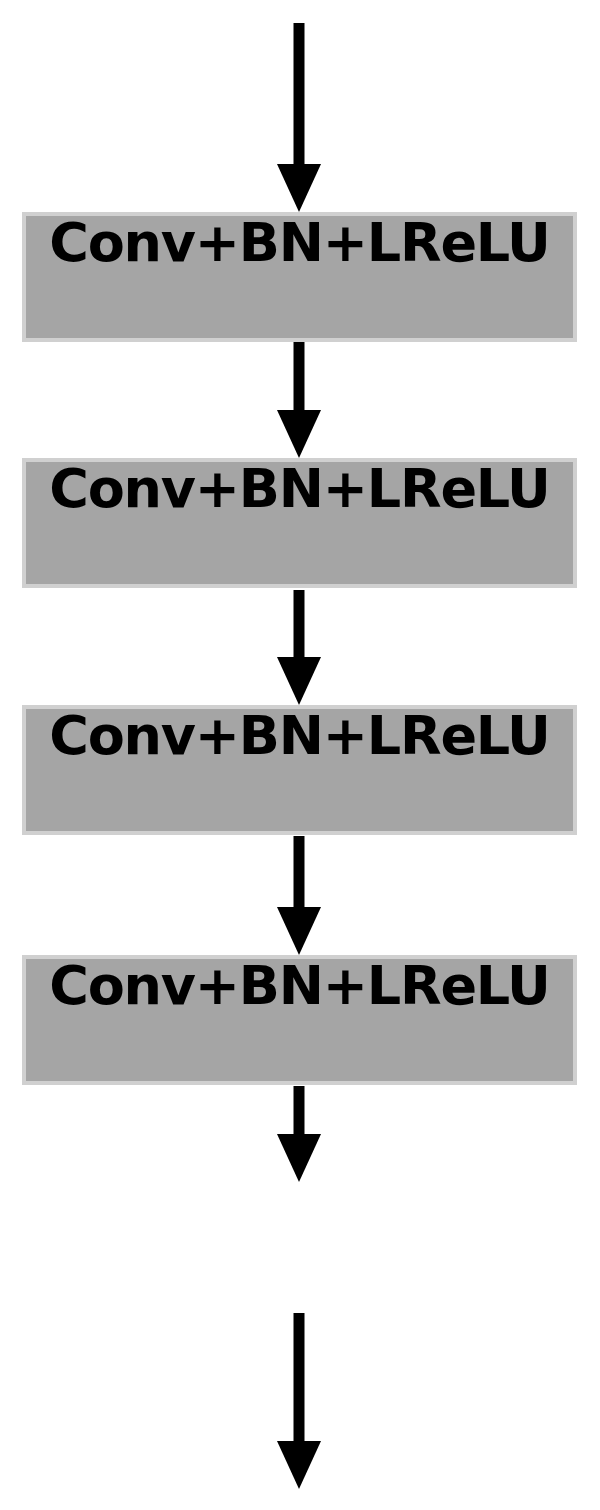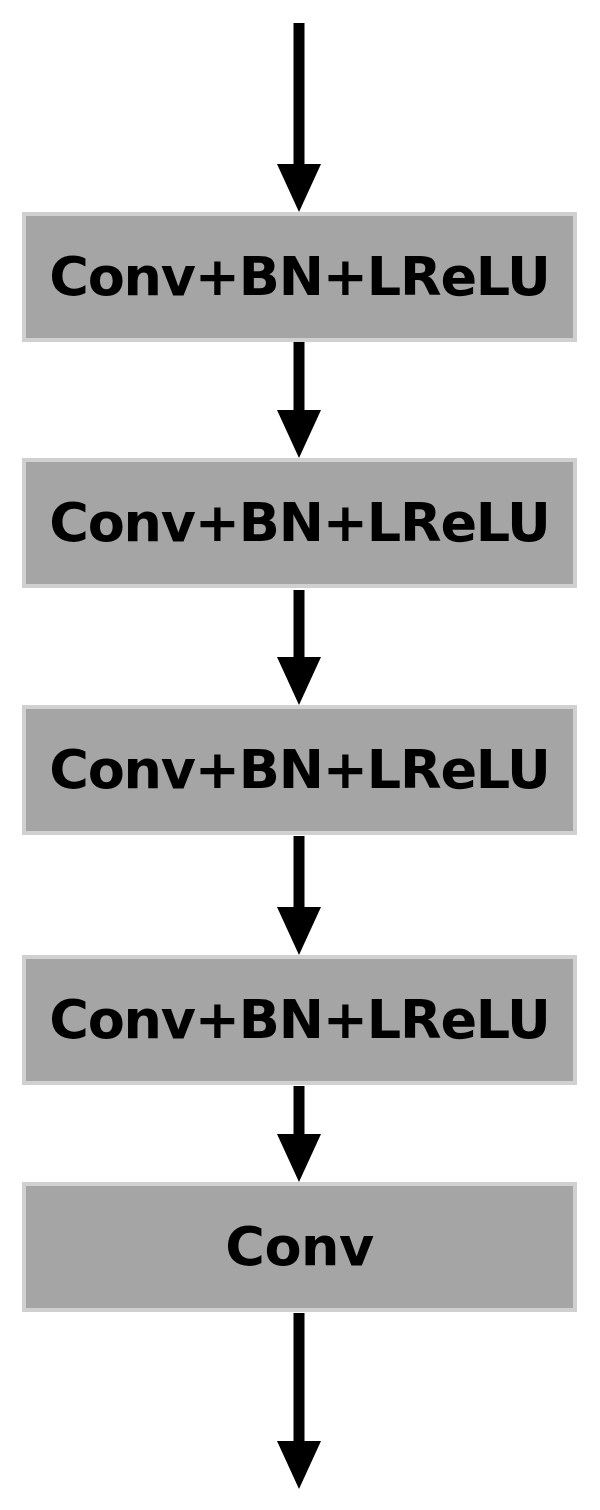--- a/index.html
+++ b/index.html
@@ -23,21 +23,21 @@
     left: 0;
     top: 0;
     width: 600px;
     height: 1510px;
     display: block;
   }
   .node-box {
     position: absolute;
     box-sizing: border-box;
     display: flex;
-    align-items: center;
+    align-items: flex-start;
     justify-content: center;
     background: #a5a5a5;
     border: 4px solid #d0d0d0;
   }
   .node-label {
     font-family: "DejaVu Sans", sans-serif;
     font-weight: bold;
     font-size: 54px;
     line-height: 1;
     color: #000000;
@@ -92,17 +92,14 @@
   </div>
 
   <div class="node-box" style="left: 22px; top: 705px; width: 555px; height: 130px; background: rgb(165, 165, 165); border-color: rgb(208, 208, 208); border-width: 4px;">
     <span class="node-label compact" style="color: rgb(0, 0, 0);">Conv+BN+LReLU</span>
   </div>
 
   <div class="node-box" style="left: 22px; top: 955px; width: 555px; height: 130px; background: rgb(165, 165, 165); border-color: rgb(208, 208, 208); border-width: 4px;">
     <span class="node-label compact" style="color: rgb(0, 0, 0);">Conv+BN+LReLU</span>
   </div>
 
-  <div class="node-box" style="left: 22px; top: 1182px; width: 555px; height: 130px; background: rgb(165, 165, 165); border-color: rgb(208, 208, 208); border-width: 4px;">
-    <span class="node-label" style="color: rgb(0, 0, 0);">Conv</span>
-  </div>
 
 </div>
 
 </body></html>

